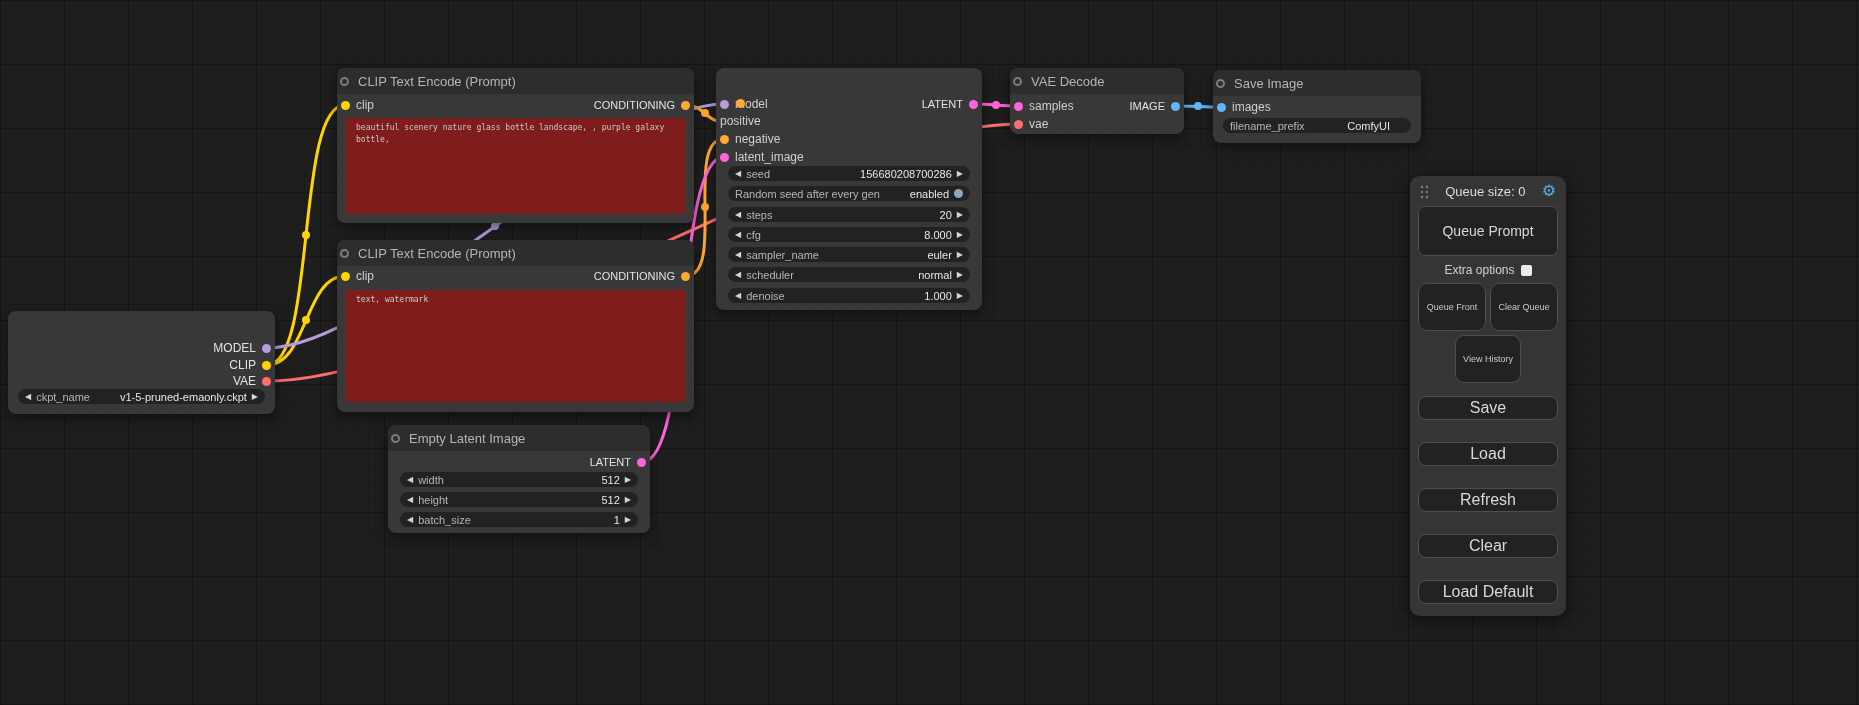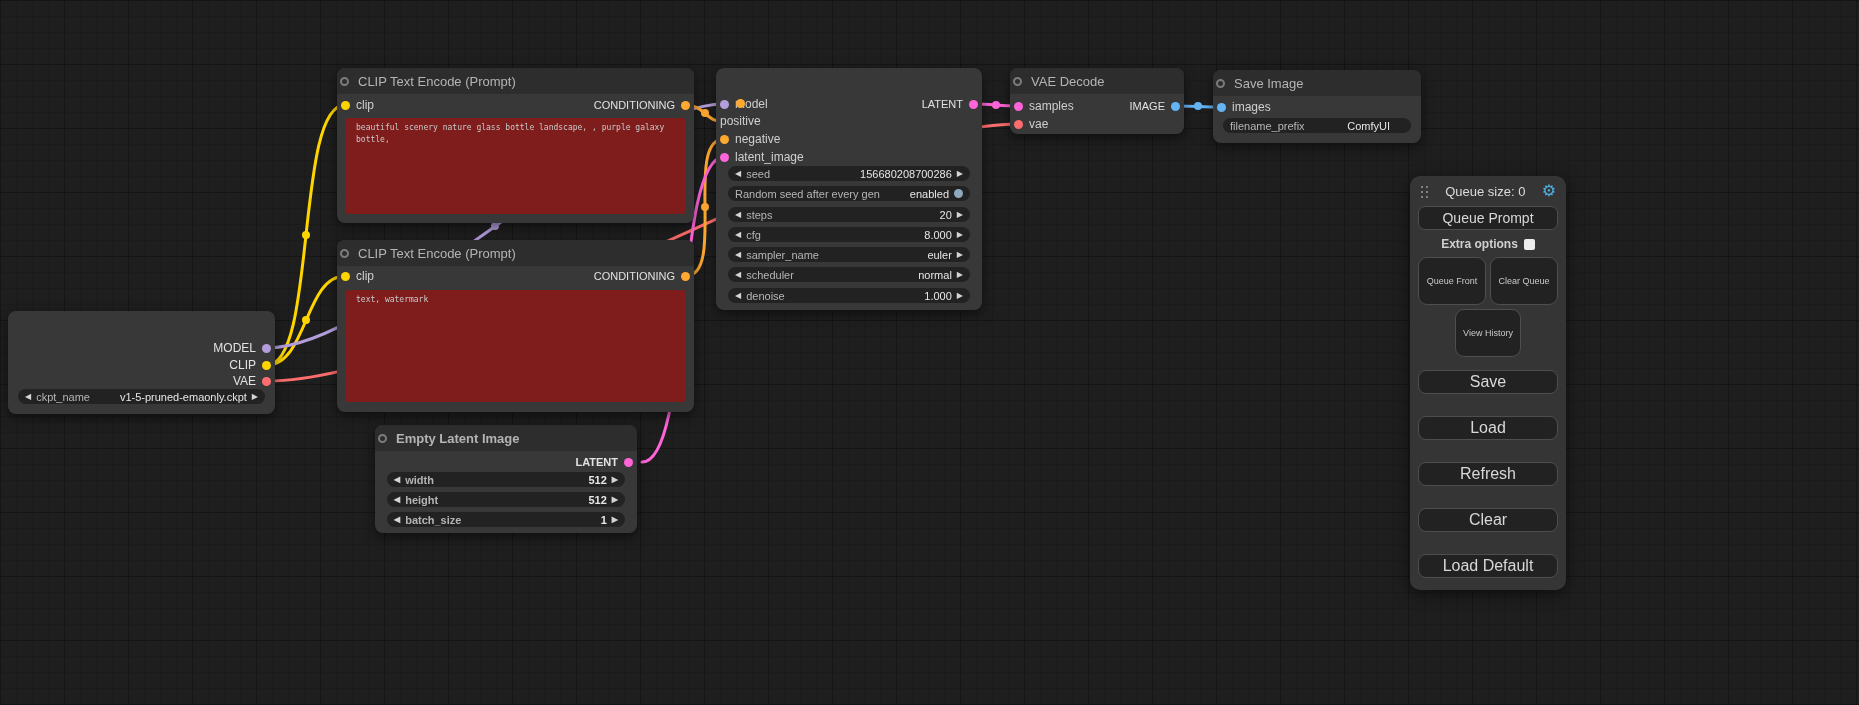--- a/index.html
+++ b/index.html
@@ -83,22 +83,22 @@
     width:2px; height:2px; border-radius:50%; background:#9a9a9a;
     box-shadow:5px 0 0 #9a9a9a, 0 5px 0 #9a9a9a, 5px 5px 0 #9a9a9a, 0 10px 0 #9a9a9a, 5px 10px 0 #9a9a9a;
   }
   .gear { color:#4fb0e8; font-size:16px; line-height:1; cursor:pointer; }
   .btn {
     display:block; width:100%;
     background:#222; border:1px solid #4e4e4e; border-radius:7px;
     color:#d8d8d8; text-align:center; cursor:pointer;
     font-family:"Liberation Sans", sans-serif;
   }
-  .btn-queue { margin-top:7px; font-size:14px; padding:3px 0; }
-  .extra-row { margin-top:7px; display:flex; align-items:center; justify-content:center; gap:6px; color:#d0d0d0; font-size:12px;font-weight:bold; }
+  .btn-queue { margin-top:7px; font-size:14px; padding:16px 0; }
+  .extra-row { margin-top:7px; display:flex; align-items:center; justify-content:center; gap:6px; color:#d0d0d0; font-size:12px; }
   .checkbox { width:11px; height:11px; background:#ececec; border-radius:2px; cursor:pointer; }
   .small-row { margin-top:6px; display:flex; gap:4px; }
   .btn-small { font-size:9px; padding:18px 0; border-radius:9px; color:#c9c9c9; }
   .btn-history { display:block; width:66px; margin:4px auto 0; }
   .btn-big { font-size:16px; padding:2px 0; margin-top:22px; border-radius:8px; }
   .btn-save { margin-top:13px; }
 </style>
 </head>
 <body>
 
@@ -169,21 +169,21 @@
     <span class="pdot c-clip"></span>
     <span>clip</span>
   </div>
   <div class="port port-out" style="top:29px;font-size:11px;">
     <span class="pdot c-cond"></span>
     <span>CONDITIONING</span>
   </div>
   <div class="node-text" style="top:50px;height:112px;">text, watermark</div>
 </div>
 
-<div class="node" style="left:375px;top:425px;width:262px;height:108px;font-weight:bold;">
+<div class="node" style="left:388px;top:425px;width:262px;height:108px;">
   <div class="node-title">
     <span class="collapse-dot"></span>
     <span>Empty Latent Image</span>
   </div>
   <div class="port port-out" style="top:30px;font-size:11px;">
     <span class="pdot c-latent"></span>
     <span>LATENT</span>
   </div>
   <div class="widget" style="top:47px;">
     <span class="arrow">◀</span>

